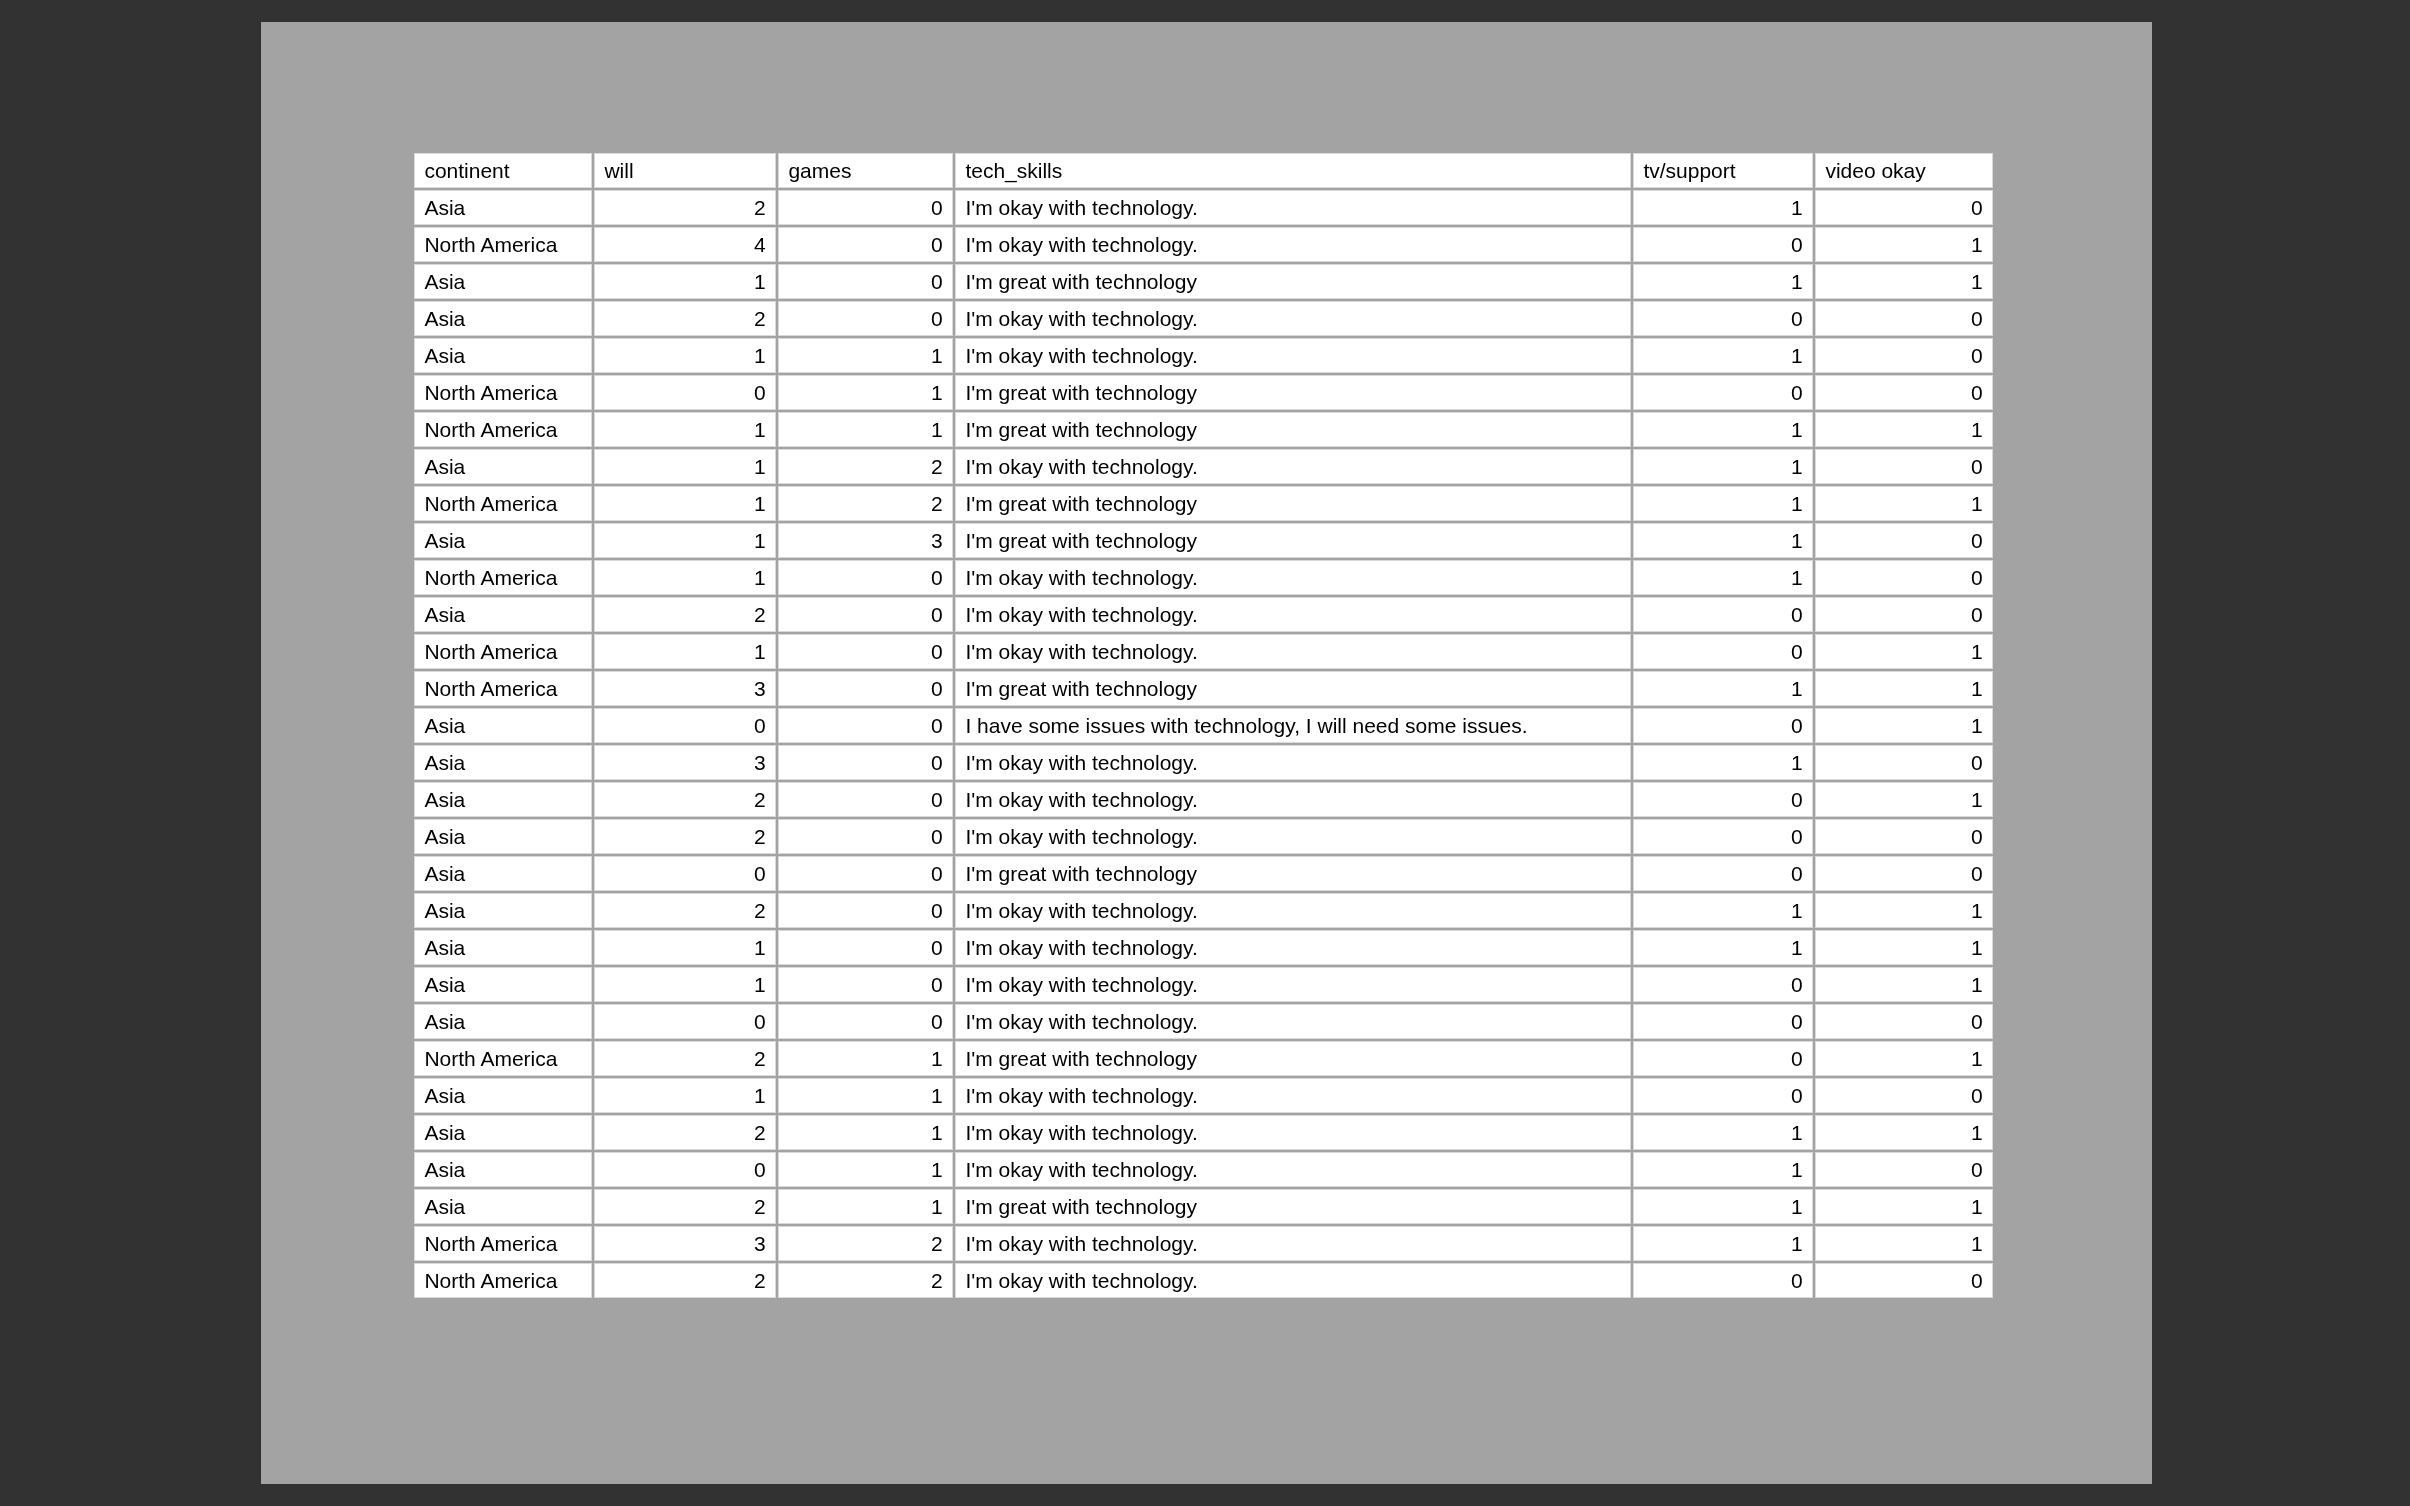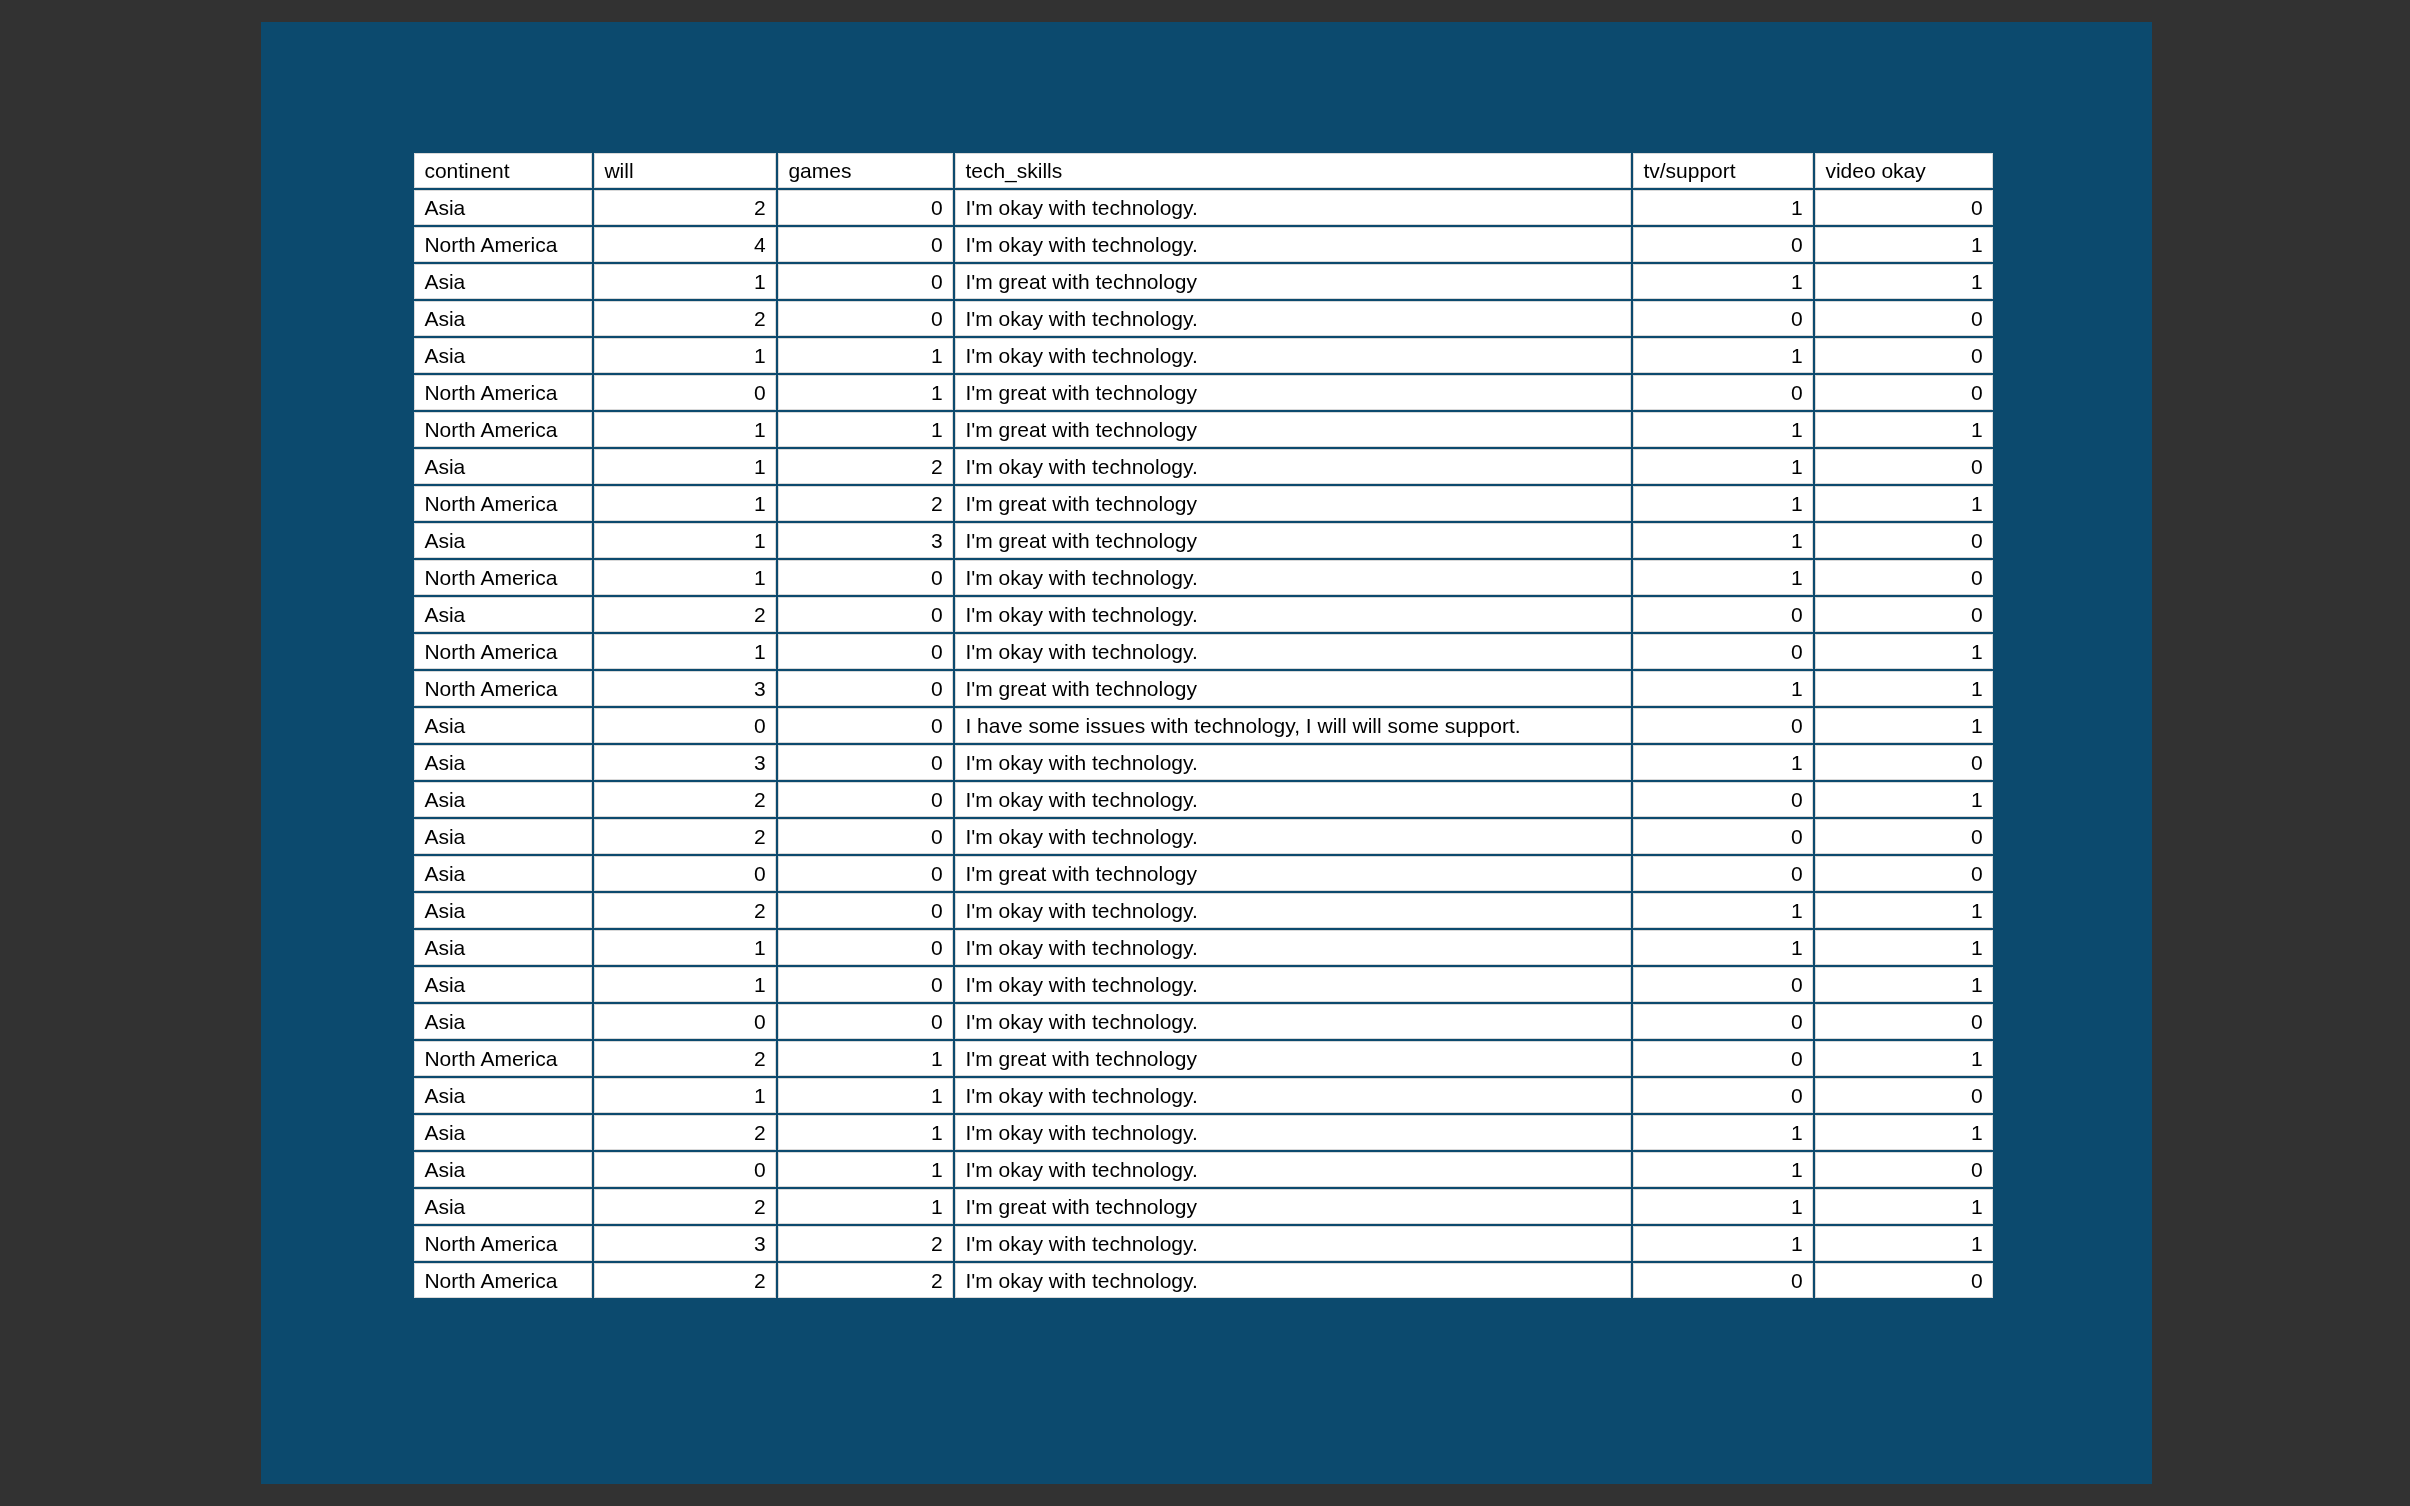--- a/index.html
+++ b/index.html
@@ -16,21 +16,21 @@
     left: 0; top: 0;
     width: 2411px; height: 1507px;
     background: #323232;
   }
   .page {
     position: absolute;
     left: 261px;
     top: 21.7px;
     width: 1891px;
     height: 1462px;
-    background: #0c4a6e;
+    background: #a3a3a3;
   }
   table.data-grid {
     position: absolute;
     left: 151px;
     top: 129px;
     border-collapse: separate;
     border-spacing: 2.8px;
     table-layout: fixed;
     font-size: 21px;
     color: #000000;
@@ -186,21 +186,21 @@
             <td class="align-right">3</td>
             <td class="align-right">0</td>
             <td class="align-left">I'm great with technology</td>
             <td class="align-right">1</td>
             <td class="align-right">1</td>
           </tr>
           <tr>
             <td class="align-left">Asia</td>
             <td class="align-right">0</td>
             <td class="align-right">0</td>
-            <td class="align-left">I have some issues with technology, I will will some support.</td>
+            <td class="align-left">I have some issues with technology, I will need some issues.</td>
             <td class="align-right">0</td>
             <td class="align-right">1</td>
           </tr>
           <tr>
             <td class="align-left">Asia</td>
             <td class="align-right">3</td>
             <td class="align-right">0</td>
             <td class="align-left">I'm okay with technology.</td>
             <td class="align-right">1</td>
             <td class="align-right">0</td>

